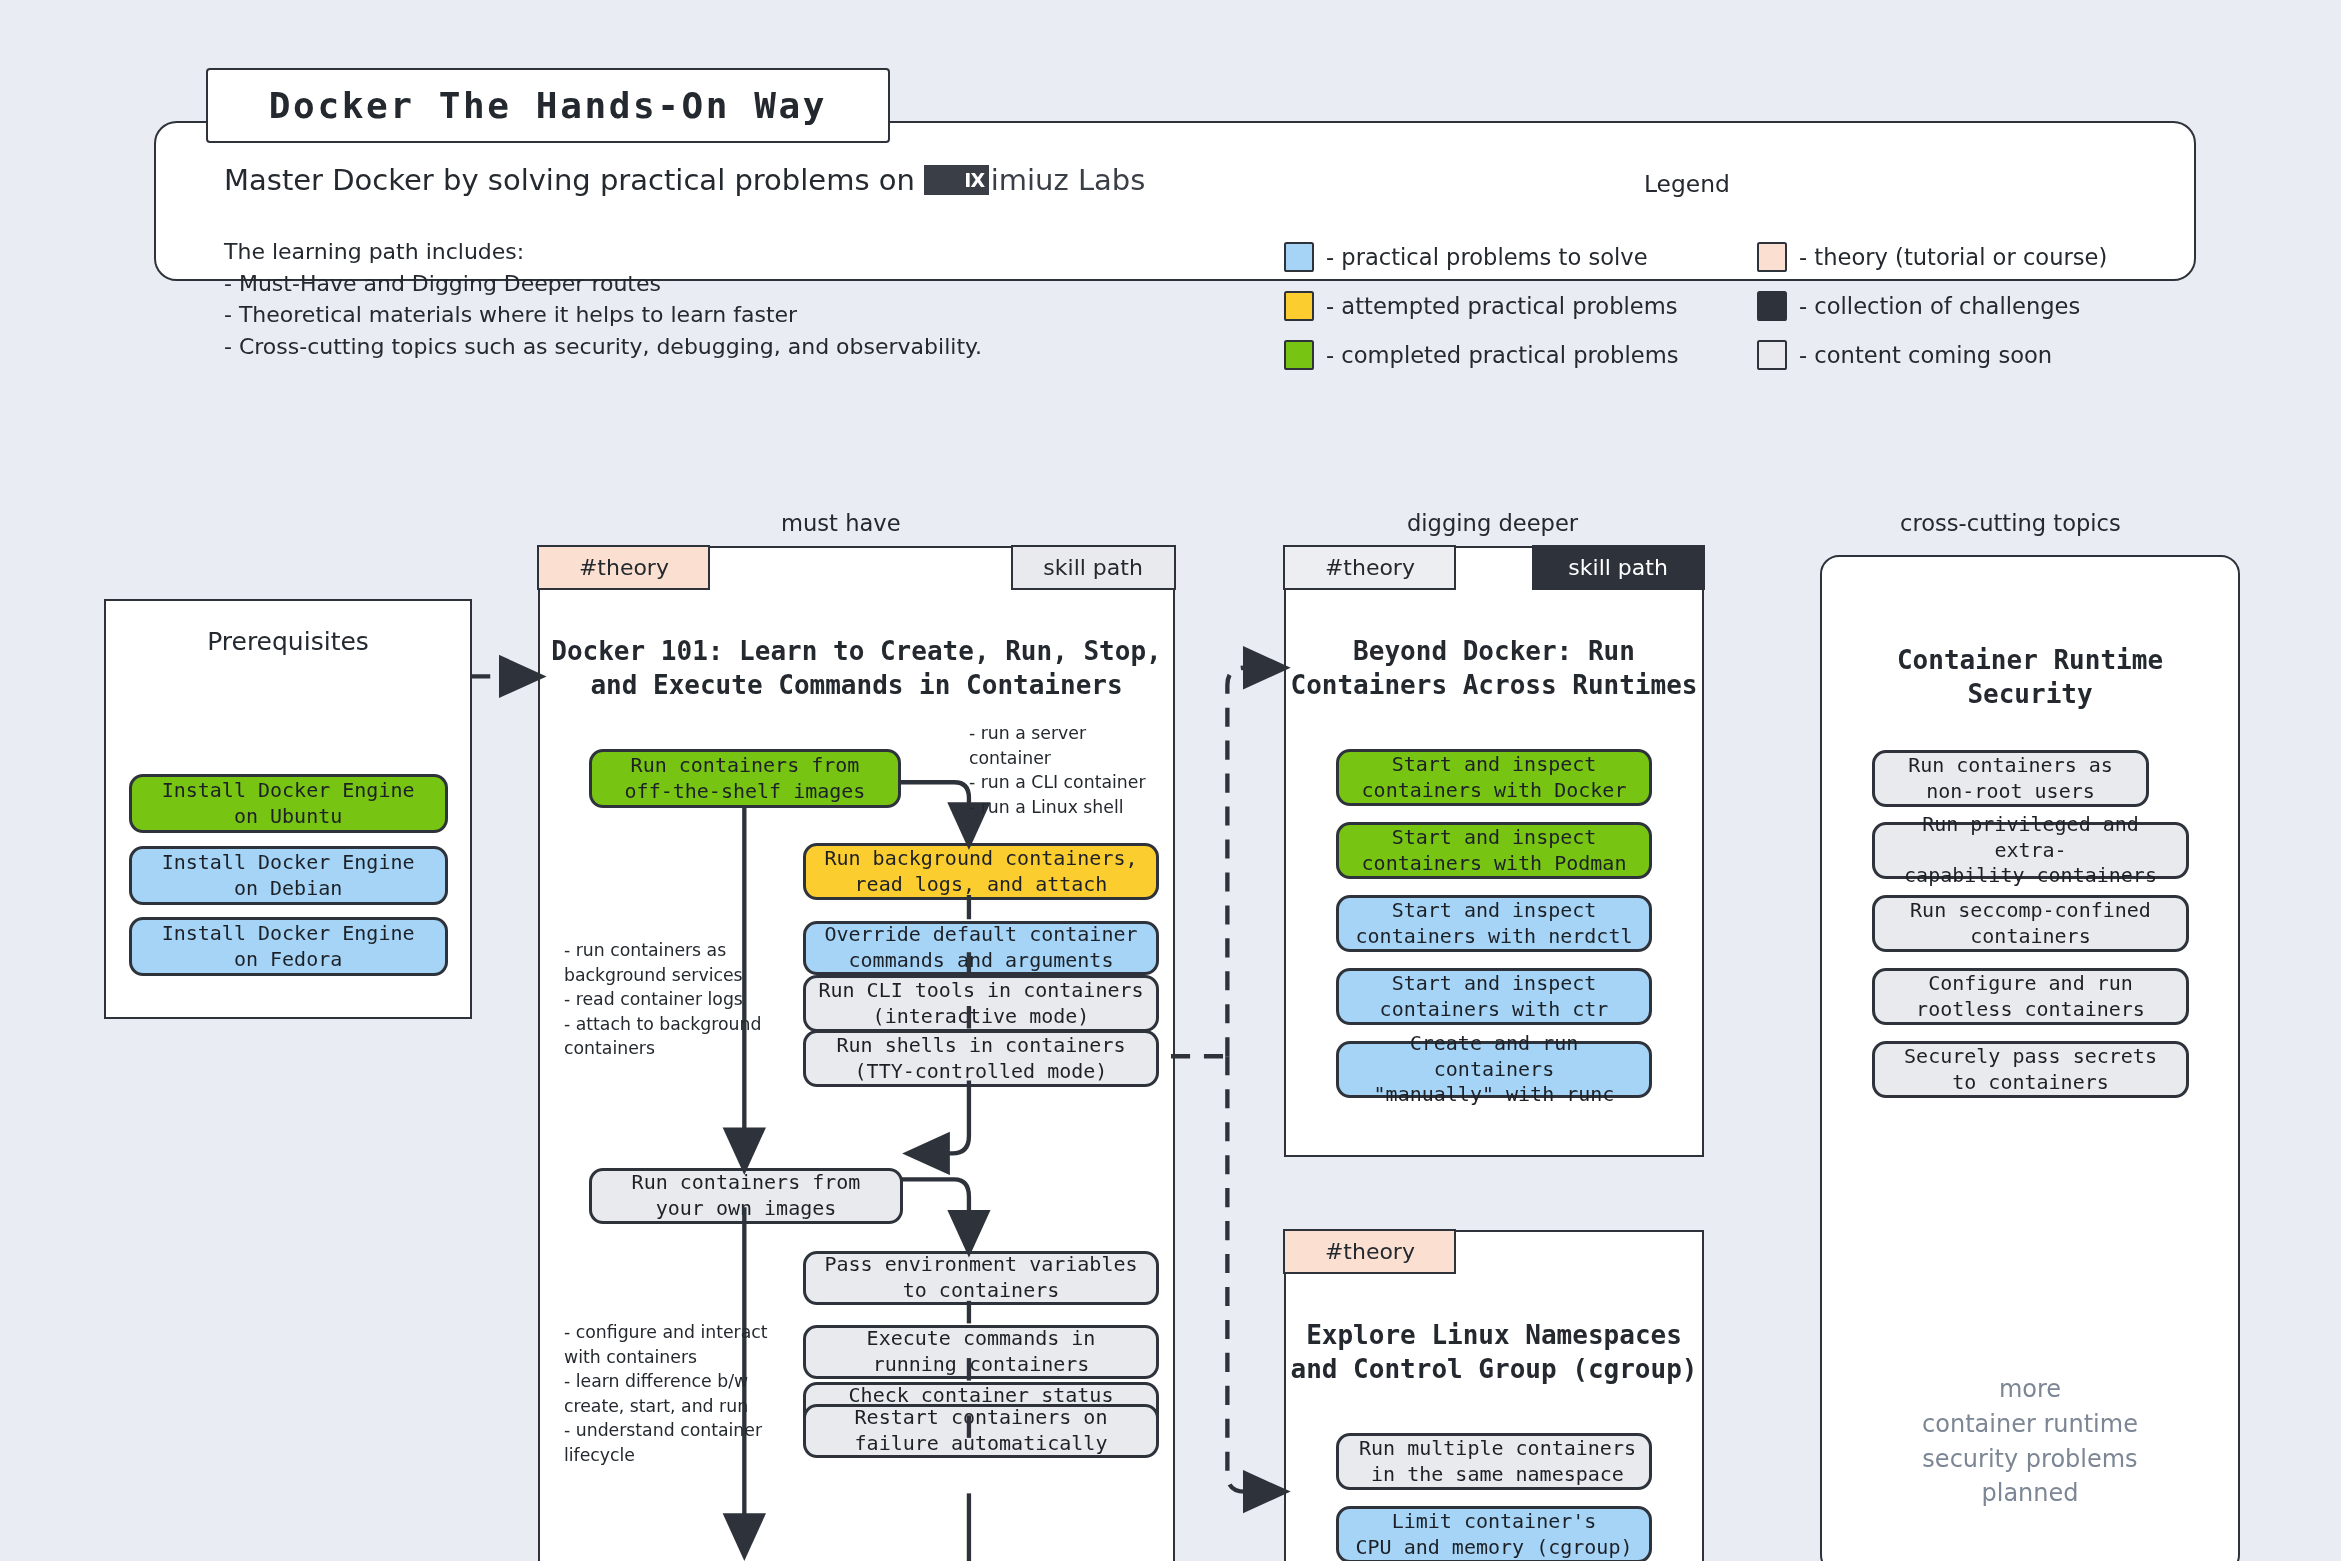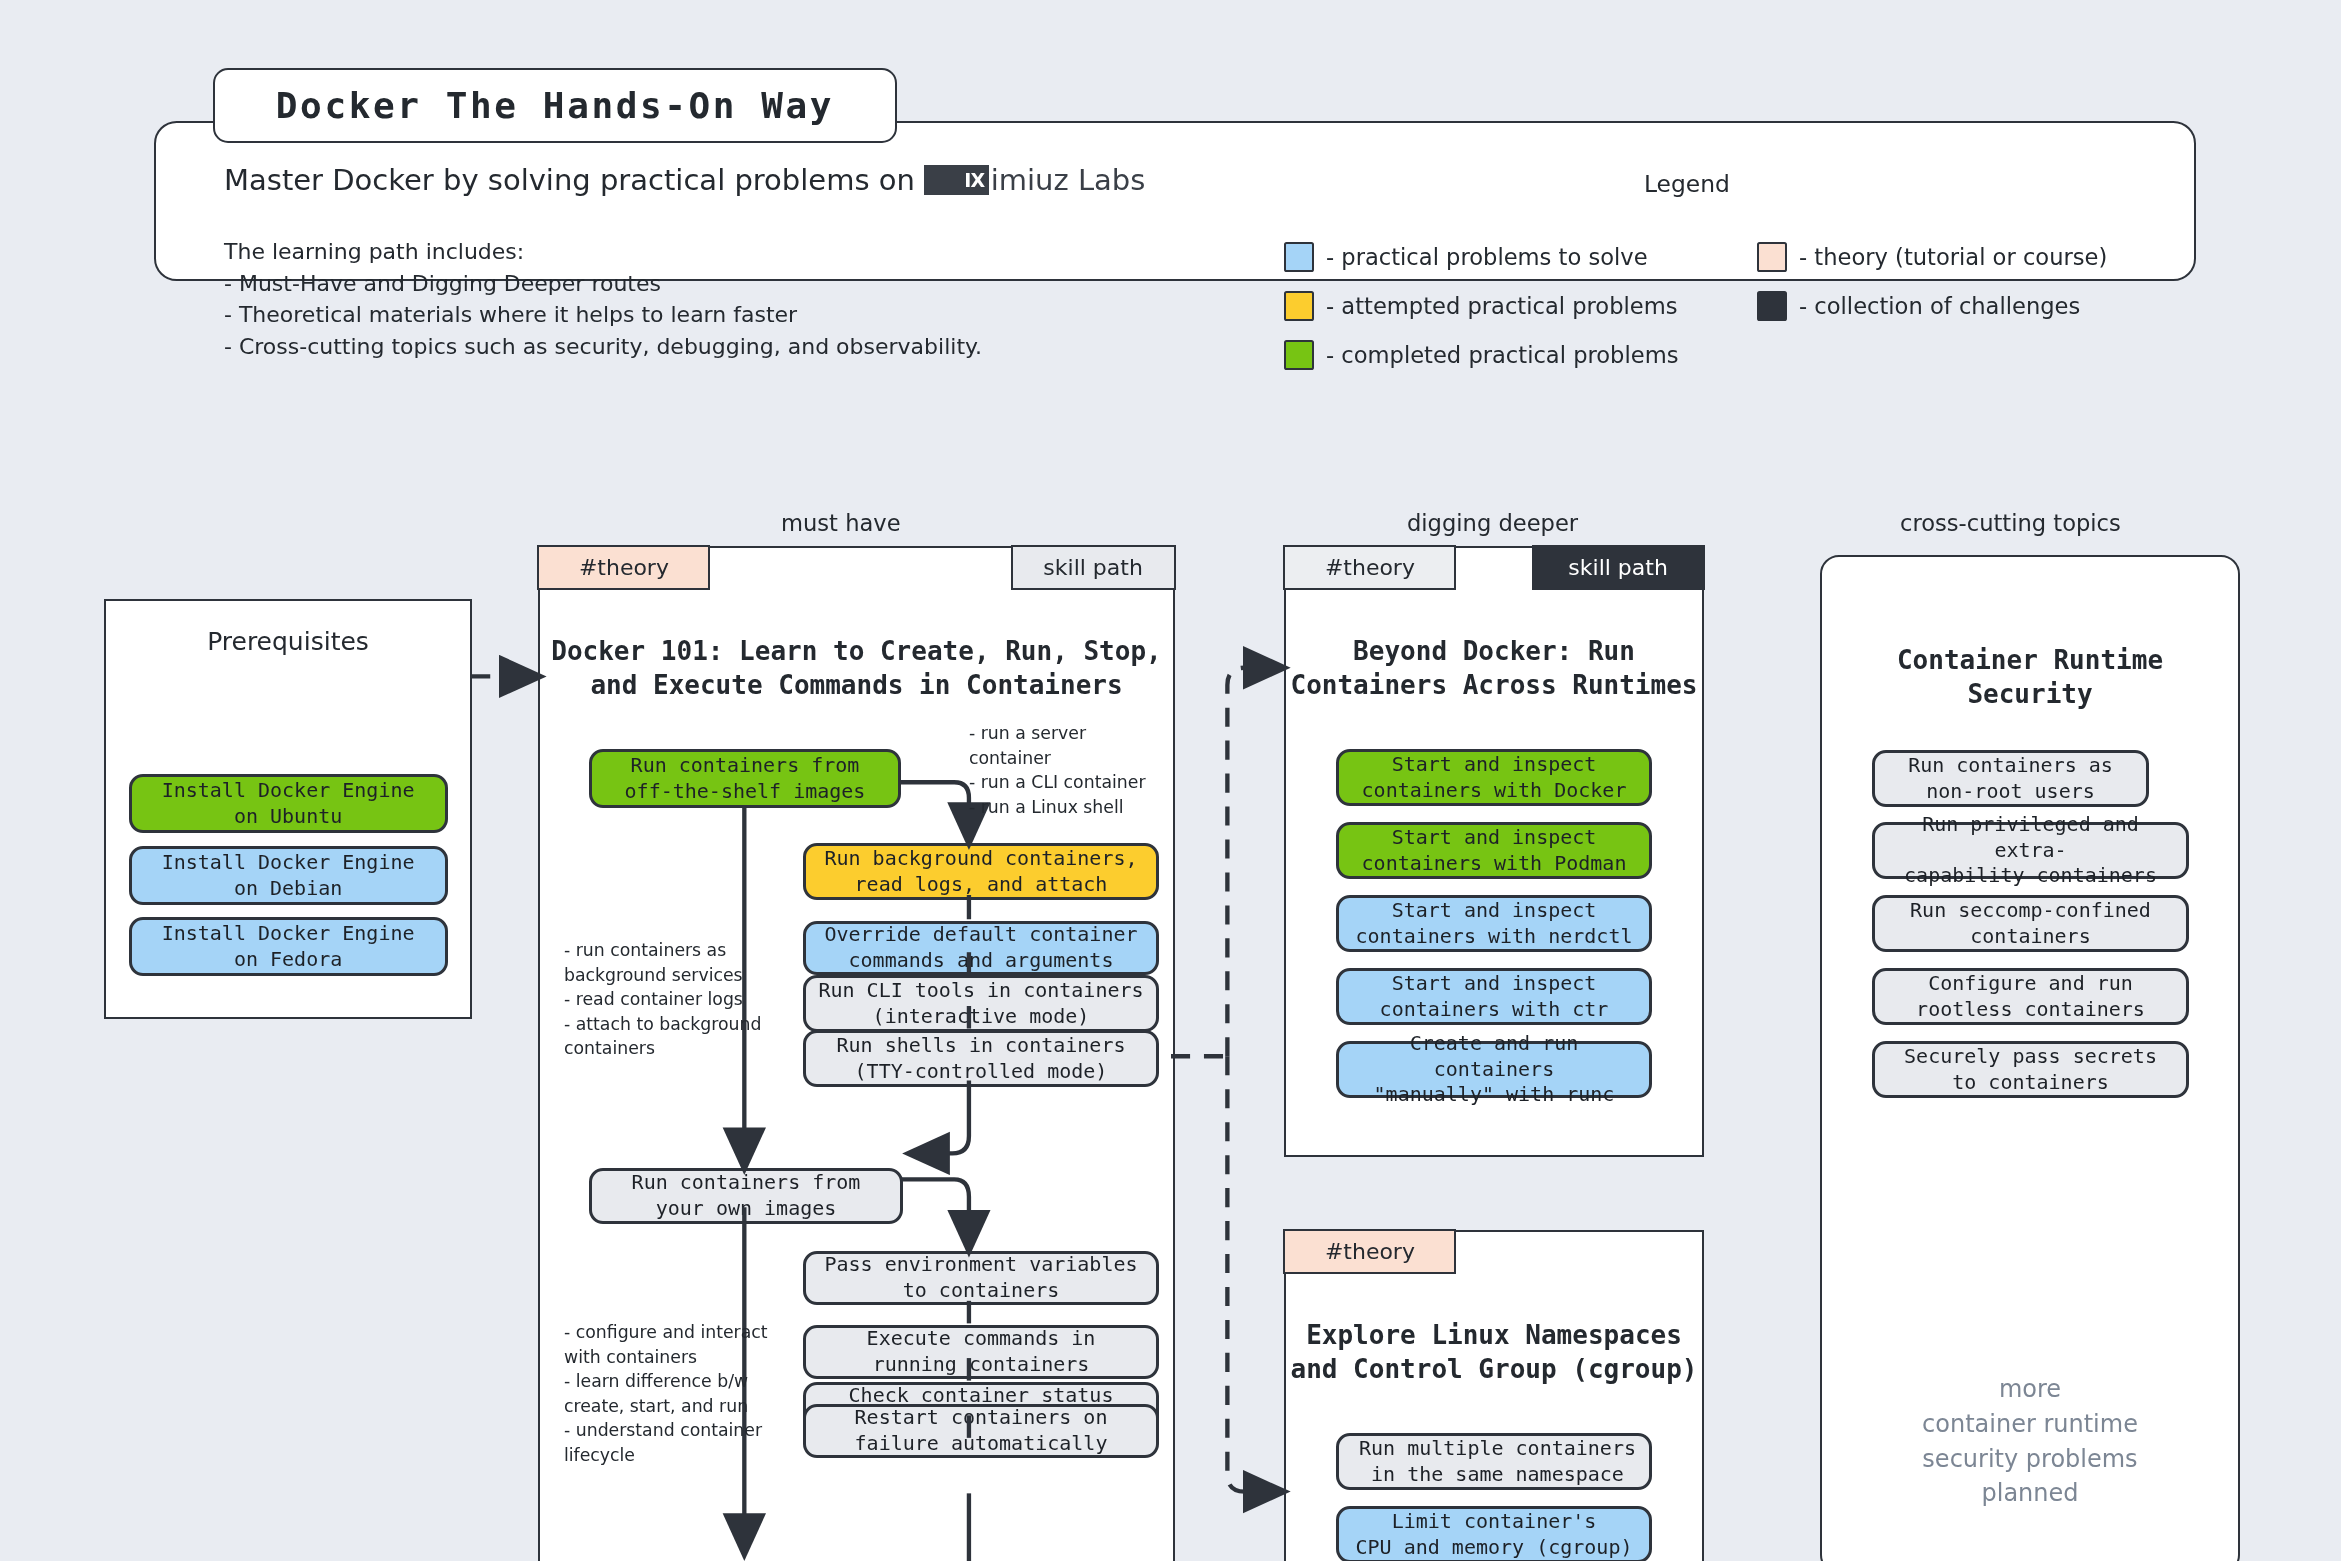--- a/index.html
+++ b/index.html
@@ -11,22 +11,22 @@
   }
   .stage{position:relative;width:2342px;height:1561px;}
   .mono{font-family:"DejaVu Sans Mono","Liberation Mono",monospace;}
 
   
   .header-card{
     position:absolute;left:154px;top:121px;width:2038px;height:156px;
     background:#fff;border:2.6px solid #2e333b;border-radius:22.6px;
   }
   .title-tab{
-    position:absolute;left:213px;top:68px;width:680px;height:71px;
-    background:#fff;border:2.6px solid #2e333b;border-radius:15px;
+    position:absolute;left:206px;top:68px;width:680px;height:71px;
+    background:#fff;border:2.6px solid #2e333b;border-radius:4px;
     display:flex;align-items:center;justify-content:center;z-index:4;
   }
   .title-tab span{
     font-family:"DejaVu Sans Mono","Liberation Mono",monospace;
     font-size:36px;font-weight:700;letter-spacing:2.6px;color:#24292f;
   }
   .subtitle{
     position:absolute;left:224px;top:163px;
     font-size:29px;color:#24292f;white-space:nowrap;
     display:flex;align-items:center;gap:0px;z-index:5;
@@ -183,20 +183,24 @@
       <div class="swatch" style="background:#fccd2e"></div>
       <span>- attempted practical problems</span>
     </div>
     <div class="legend-item">
       <div class="swatch" style="background:#2e333b"></div>
       <span>- collection of challenges</span>
     </div>
     <div class="legend-item">
       <div class="swatch" style="background:#77c413"></div>
       <span>- completed practical problems</span>
+    </div>
+    <div class="legend-item">
+      <div class="swatch" style="background:#e8eaee"></div>
+      <span>- content coming soon</span>
     </div>
   </div>
 
   <div class="col-head" style="left:781px;top:510px;">must have</div>
   <div class="col-head" style="left:1407px;top:510px;">digging deeper</div>
   <div class="col-head" style="left:1900px;top:510px;">cross-cutting topics</div>
 
   <div class="panel" style="left:104px;top:599px;width:364px;height:416px;">
     <div class="panel-inner">
       <div style="position:absolute;left:0;top:26px;width:100%;text-align:center;font-size:25px;">Prerequisites</div>

